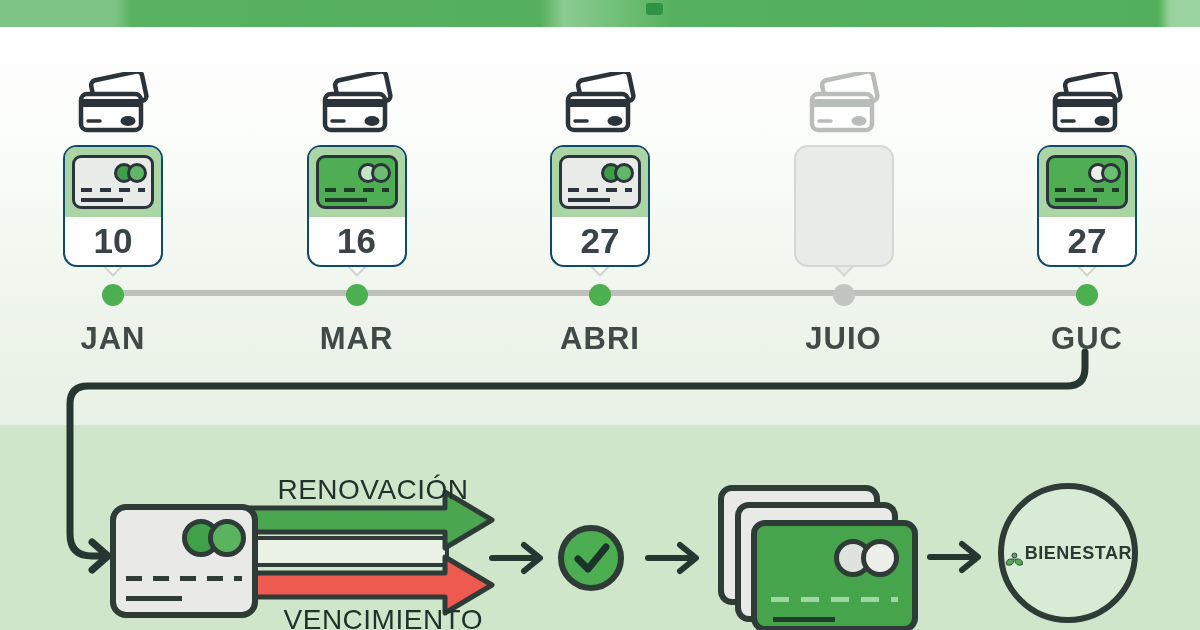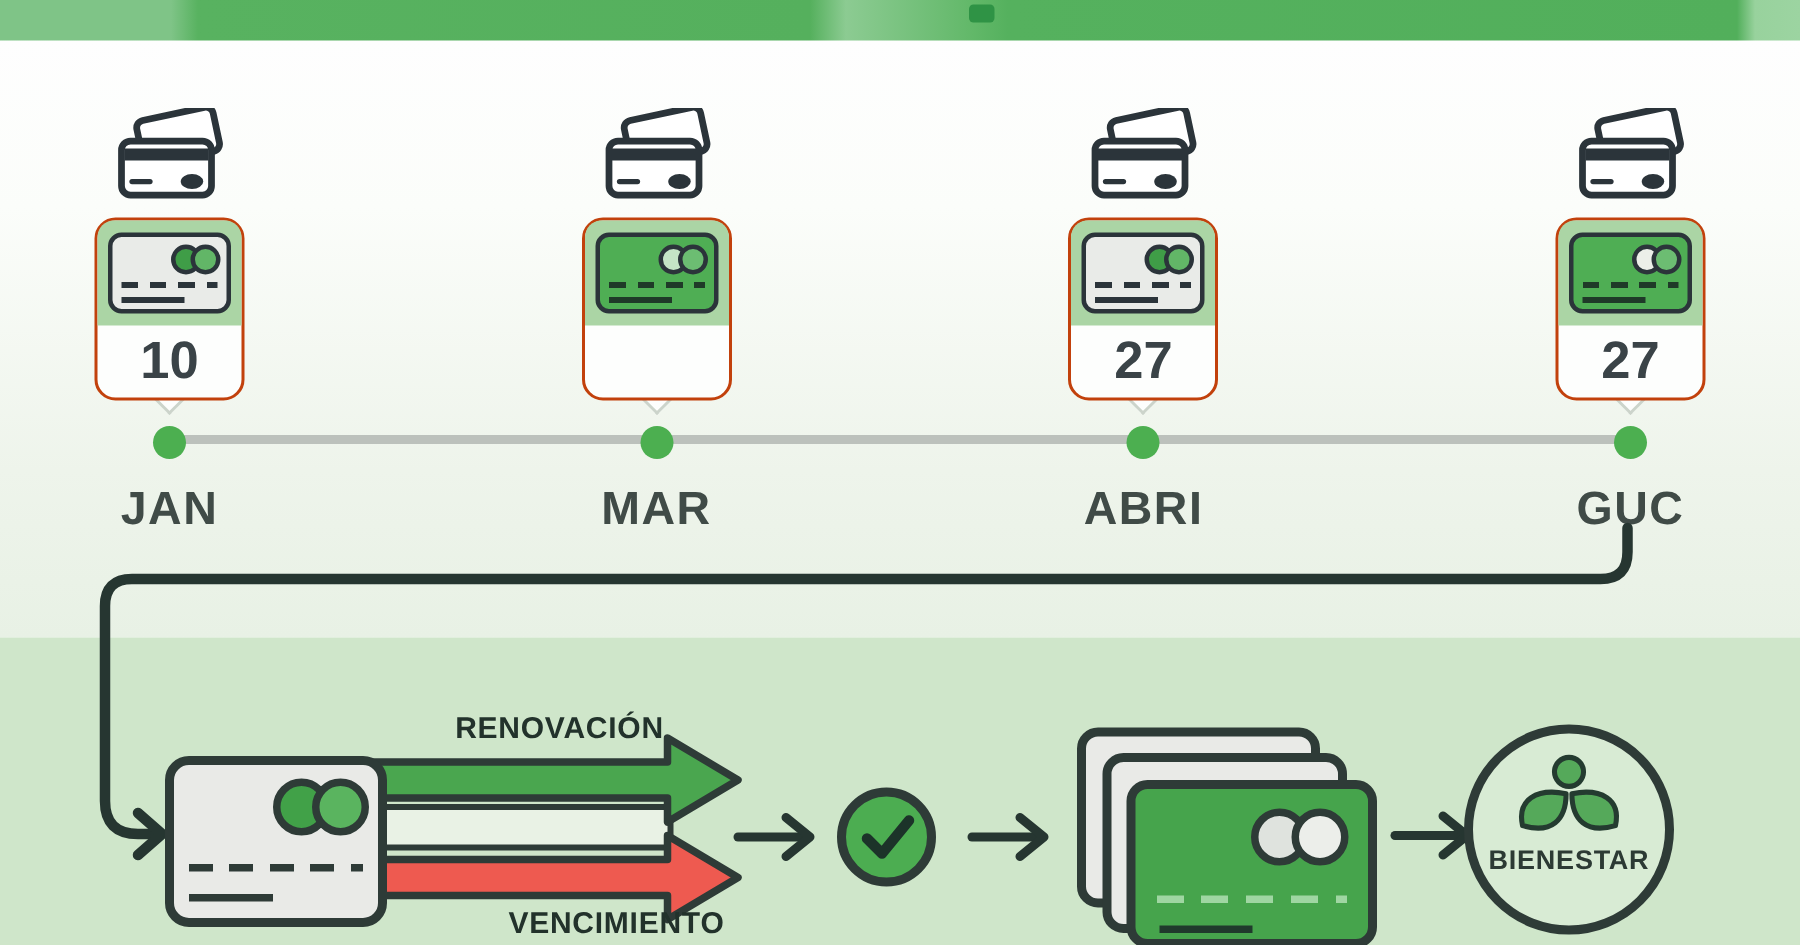--- a/index.html
+++ b/index.html
@@ -20,21 +20,21 @@
   .timeline-wrap { position:absolute; left:0; top:27px; width:1200px; height:398px; }
   .tl-line { position:absolute; left:113px; top:263px; width:974px; height:6px; background:#bcc1bc; border-radius:3px; z-index:0; }
   .cols { position:absolute; left:51px; top:0; width:1098px; display:flex; justify-content:space-between; z-index:1; }
   .col { width:124px; display:flex; flex-direction:column; align-items:center; }
 
   .cicon { width:86px; height:64px; margin-top:45px; }
   .cicon.dark { color:#2b343a; }
   .cicon.grayed { color:#b9bdba; }
 
   .badge { position:relative; margin-top:9px; width:100px; height:122px; border-radius:14px; }
-  .badge.active { background:#fdfefd; border:2px solid #c2410c; display:flex; flex-direction:column; }
+  .badge.active { background:#fdfefd; border:2px solid #0c4a6e; display:flex; flex-direction:column; }
   .badge.empty { background:#e9ebe8; border:2px solid #d4d8d3; }
   .badge-top { height:70px; background:#abd5a5; border-radius:11px 11px 0 0; display:flex; align-items:center; justify-content:center; }
   .badge-date { flex:1; display:flex; align-items:center; justify-content:center; font-size:35px; font-weight:600; color:#3a4347; }
   .tail { position:absolute; bottom:-8px; left:50%; width:18px; height:18px; transform:translateX(-50%) rotate(45deg);
     background:#fdfefd; border-right:2px solid #ccd4cb; border-bottom:2px solid #ccd4cb; z-index:-1; }
   .badge.empty .tail { background:#e9ebe8; border-color:#d4d8d3; }
 
   .mini { position:relative; width:82px; height:54px; border:3px solid #2b343a; border-radius:9px; }
   .mini.gray { background:#e9ebe8; }
   .mini.green { background:#4fae54; }
@@ -55,21 +55,21 @@
   .dot.gray { background:#c2c6c2; }
   .month { margin-top:15px; font-size:31px; font-weight:600; letter-spacing:1px; color:#404b47; }
 
   
   .overlay { position:absolute; left:0; top:0; width:1200px; height:630px; z-index:2; pointer-events:none; }
   .conn  { fill:none; stroke:#263631; stroke-width:7; stroke-linecap:round; stroke-linejoin:round; }
   .conn6 { fill:none; stroke:#263631; stroke-width:6; stroke-linecap:round; stroke-linejoin:round; }
 
   
   .flow-arrows { position:absolute; left:240px; top:485px; width:260px; height:136px; z-index:3; }
-  .flow-label { position:absolute; z-index:3; font-weight:bold; font-size:20px; color:#22322b; letter-spacing:0.5px; line-height:1; text-align:center; }
+  .flow-label { position:absolute; z-index:3; font-weight:normal; font-size:28px; color:#22322b; letter-spacing:0.5px; line-height:1; text-align:center; }
   #renovacion { left:268px; top:476px; width:210px; }
   #vencimiento { left:263px; top:606px; width:220px;text-align:right; }
 
   .main-card { position:absolute; left:110px; top:504px; width:148px; height:114px; z-index:4;
     background:#e9eae7; border:6px solid #2e3b37; border-radius:16px; }
   .big-cc { position:absolute; top:9px; width:38px; height:38px; border:5px solid #2e3b37; border-radius:50%; }
   .bc1 { right:32px; background:#41a148; } .bc2 { right:6px; background:#5ab45f; }
   .card-dash { position:absolute; left:10px; right:10px; top:66px; height:5px;
     background:repeating-linear-gradient(90deg,#2e3b37 0 16px,transparent 16px 27px); }
   .card-solid { position:absolute; left:10px; top:86px; width:56px; height:5px; background:#2e3b37; }
@@ -79,23 +79,23 @@
 
   .stack-card { position:absolute; border:6px solid #2e3b37; border-radius:14px; background:#e9eae7; }
   .sc1 { left:718px; top:485px; width:162px; height:120px; z-index:3; }
   .sc2 { left:735px; top:502px; width:163px; height:120px; z-index:3; }
   .sc3 { left:751px; top:520px; width:167px; height:112px; z-index:3; background:#46a44c; }
   .sc3 .big-cc { top:13px; border-width:5px; }
   .sc3 .bc1 { right:40px; background:#dfe3de; } .sc3 .bc2 { right:13px; background:#eceeea; }
   .sc3 .card-dash { top:71px; background:repeating-linear-gradient(90deg,#9fd6a2 0 18px,transparent 18px 30px); left:14px; right:14px; }
   .sc3 .card-solid { top:91px; left:16px; width:62px; background:#203a2c; }
 
-  .seal { position:absolute; left:976px; top:483px; width:140px; height:140px; z-index:3;
+  .seal { position:absolute; left:998px; top:483px; width:140px; height:140px; z-index:3;
     background:#d8ebd4; border:6px solid #2e3b37; border-radius:50%;
-    display:flex; flex-direction:column; align-items:center; }
+    display:flex; flex-direction:row; align-items:center; }
   .seal-logo { width:84px; height:60px; margin-top:13px; }
   .seal-label { margin-top:1px; font-size:18px; font-weight:bold; letter-spacing:0.5px; color:#2c3a34; }
 
   .hidden-defs { position:absolute; width:0; height:0; overflow:hidden; }
 </style>
 </head>
 <body>
 
 <svg class="hidden-defs" aria-hidden="true">
   <defs>
@@ -150,20 +150,21 @@
           </svg>
         <div class="badge active">
           <div class="badge-top">
             <div class="mini green">
               <div class="cc c1"></div>
               <div class="cc c2"></div>
               <div class="mdash"></div>
               <div class="msolid"></div>
             </div>
           </div>
+          <div class="badge-date">16</div>
           <div class="tail"></div>
         </div>
         <div class="dot green"></div>
         <div class="month">MAR</div>
       </div>
 
       <div class="col col-3">
         <svg class="cicon dark" viewBox="0 0 84 64">
             <use href="#cardsym"></use>
           </svg>
@@ -176,20 +177,30 @@
               <div class="msolid"></div>
             </div>
           </div>
           <div class="badge-date">27</div>
           <div class="tail"></div>
         </div>
         <div class="dot green"></div>
         <div class="month">ABRI</div>
       </div>
 
+      <div class="col col-4">
+        <svg class="cicon grayed" viewBox="0 0 84 64">
+            <use href="#cardsym"></use>
+          </svg>
+        <div class="badge empty">
+          <div class="tail"></div>
+        </div>
+        <div class="dot gray"></div>
+        <div class="month">JUIO</div>
+      </div>
 
       <div class="col col-5">
         <svg class="cicon dark" viewBox="0 0 84 64">
             <use href="#cardsym"></use>
           </svg>
         <div class="badge active">
           <div class="badge-top">
             <div class="mini green">
               <div class="cc c1"></div>
               <div class="cc c2"></div>

